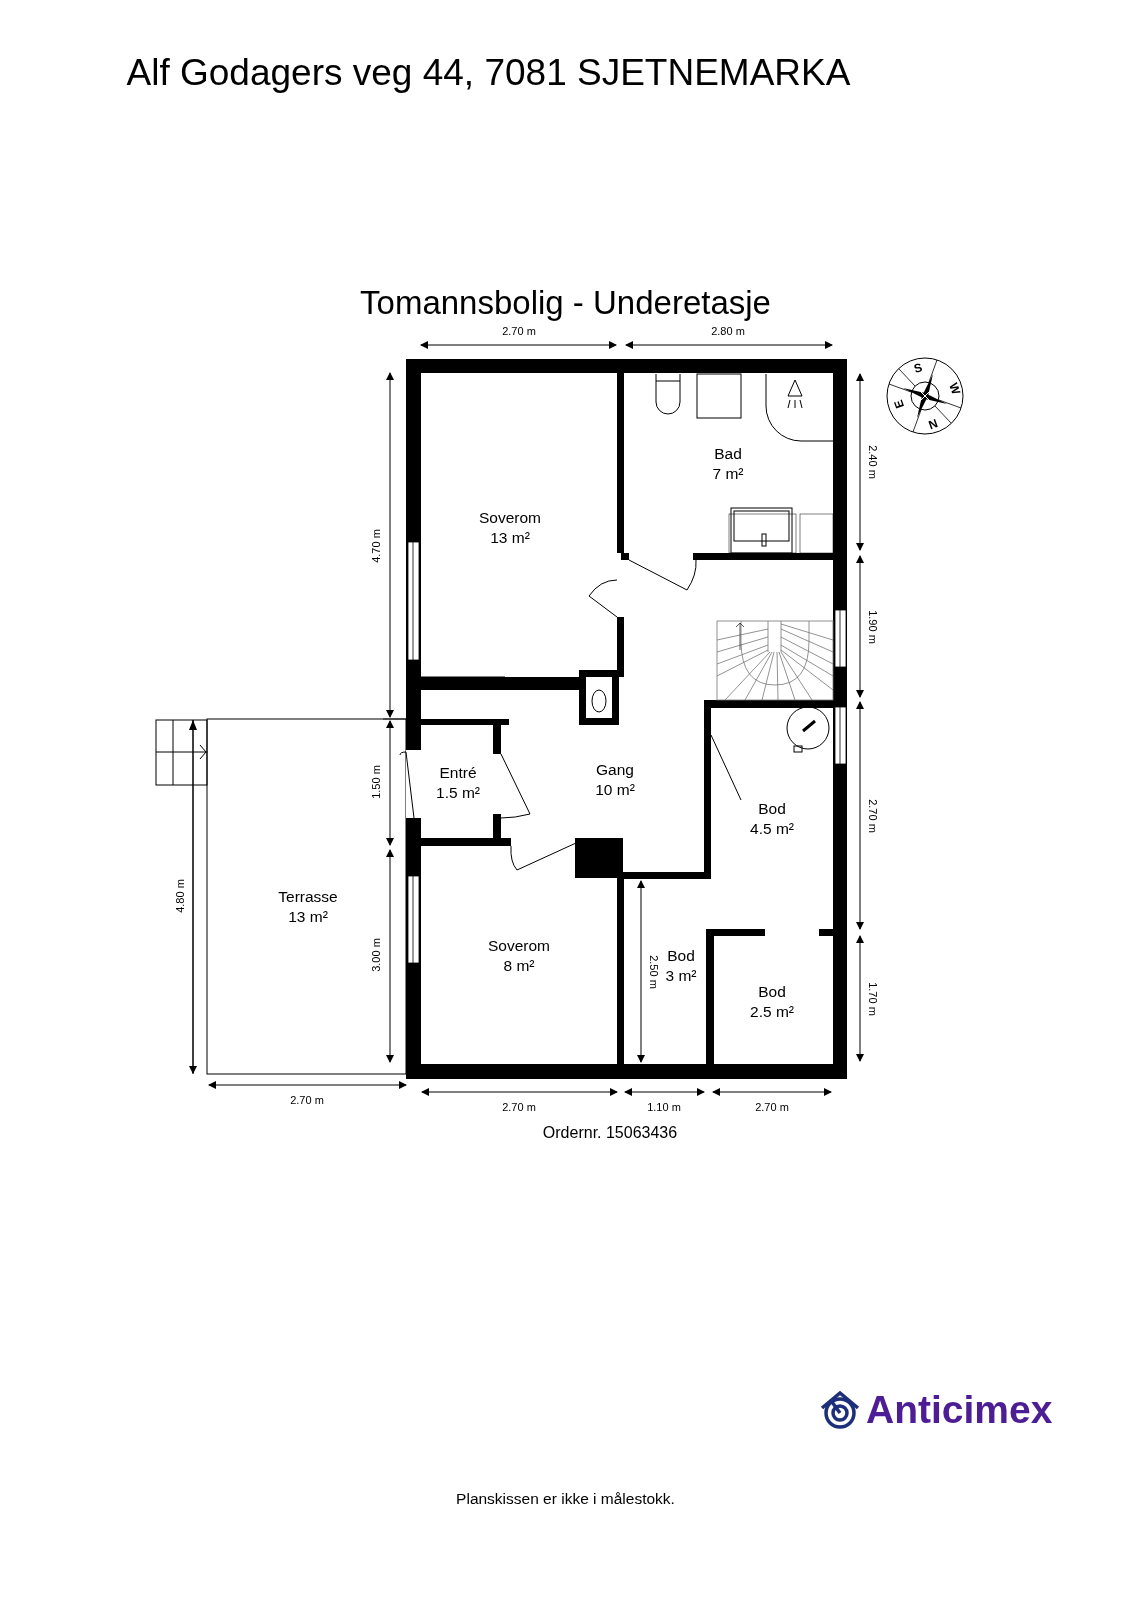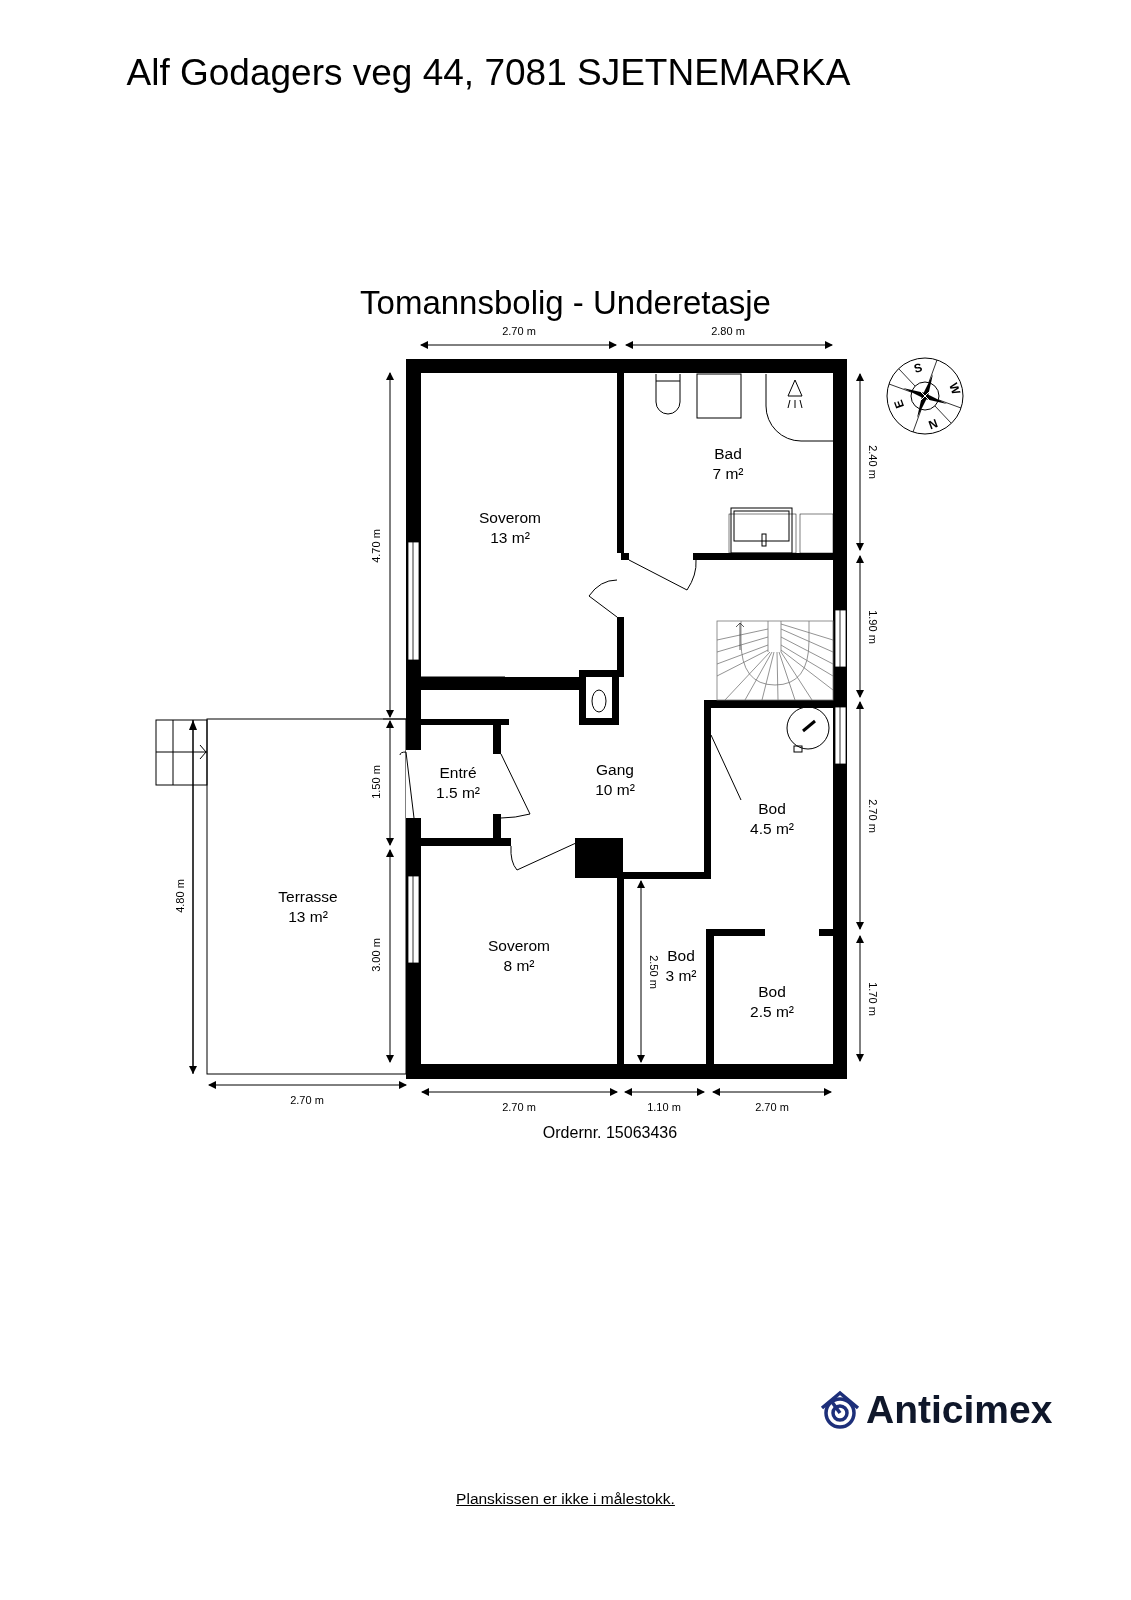--- a/index.html
+++ b/index.html
@@ -1,25 +1,25 @@
 <!DOCTYPE html>
 <html><head>
 <meta charset="utf-8">
 <style>
   html,body{margin:0;padding:0;background:#fff;}
   body{width:1131px;height:1600px;position:relative;overflow:hidden;font-family:"Liberation Sans",sans-serif;color:#000;}
   .abs{position:absolute;}
   .address{left:0;width:977px;top:52px;text-align:center;font-size:37px;}
   .subtitle{left:0;width:1131px;top:284px;text-align:center;font-size:33px;}
   .order{left:0;width:1220px;top:1124px;text-align:center;font-size:16px;}
-  .disclaimer{left:0;width:1131px;top:1490px;text-align:center;font-size:15.5px;line-height:18px;text-decoration:underline;}
+  .disclaimer{left:0;width:1131px;top:1490px;text-align:center;font-size:15.5px;line-height:18px;}
   .disclaimer div{white-space:nowrap;}
   svg text{font-family:"Liberation Sans",sans-serif;}
   .logo{left:818px;top:1390px;}
-  .logo-text{left:866px;top:1388px;font-size:39px;font-weight:bold;color:#0f172a;letter-spacing:0px;}
+  .logo-text{left:866px;top:1388px;font-size:39px;font-weight:bold;color:#4c1d95;letter-spacing:0px;}
 </style>
 </head>
 <body>
 
 <div class="abs address">Alf Godagers veg 44, 7081 SJETNEMARKA</div>
 <div class="abs subtitle">Tomannsbolig - Underetasje</div>
 
 <svg class="abs" style="left:0;top:0" width="1131" height="1600" viewBox="0 0 1131 1600">
   <defs>
     <marker id="ah" markerWidth="8" markerHeight="8" refX="7" refY="4" orient="auto" markerUnits="userSpaceOnUse">

